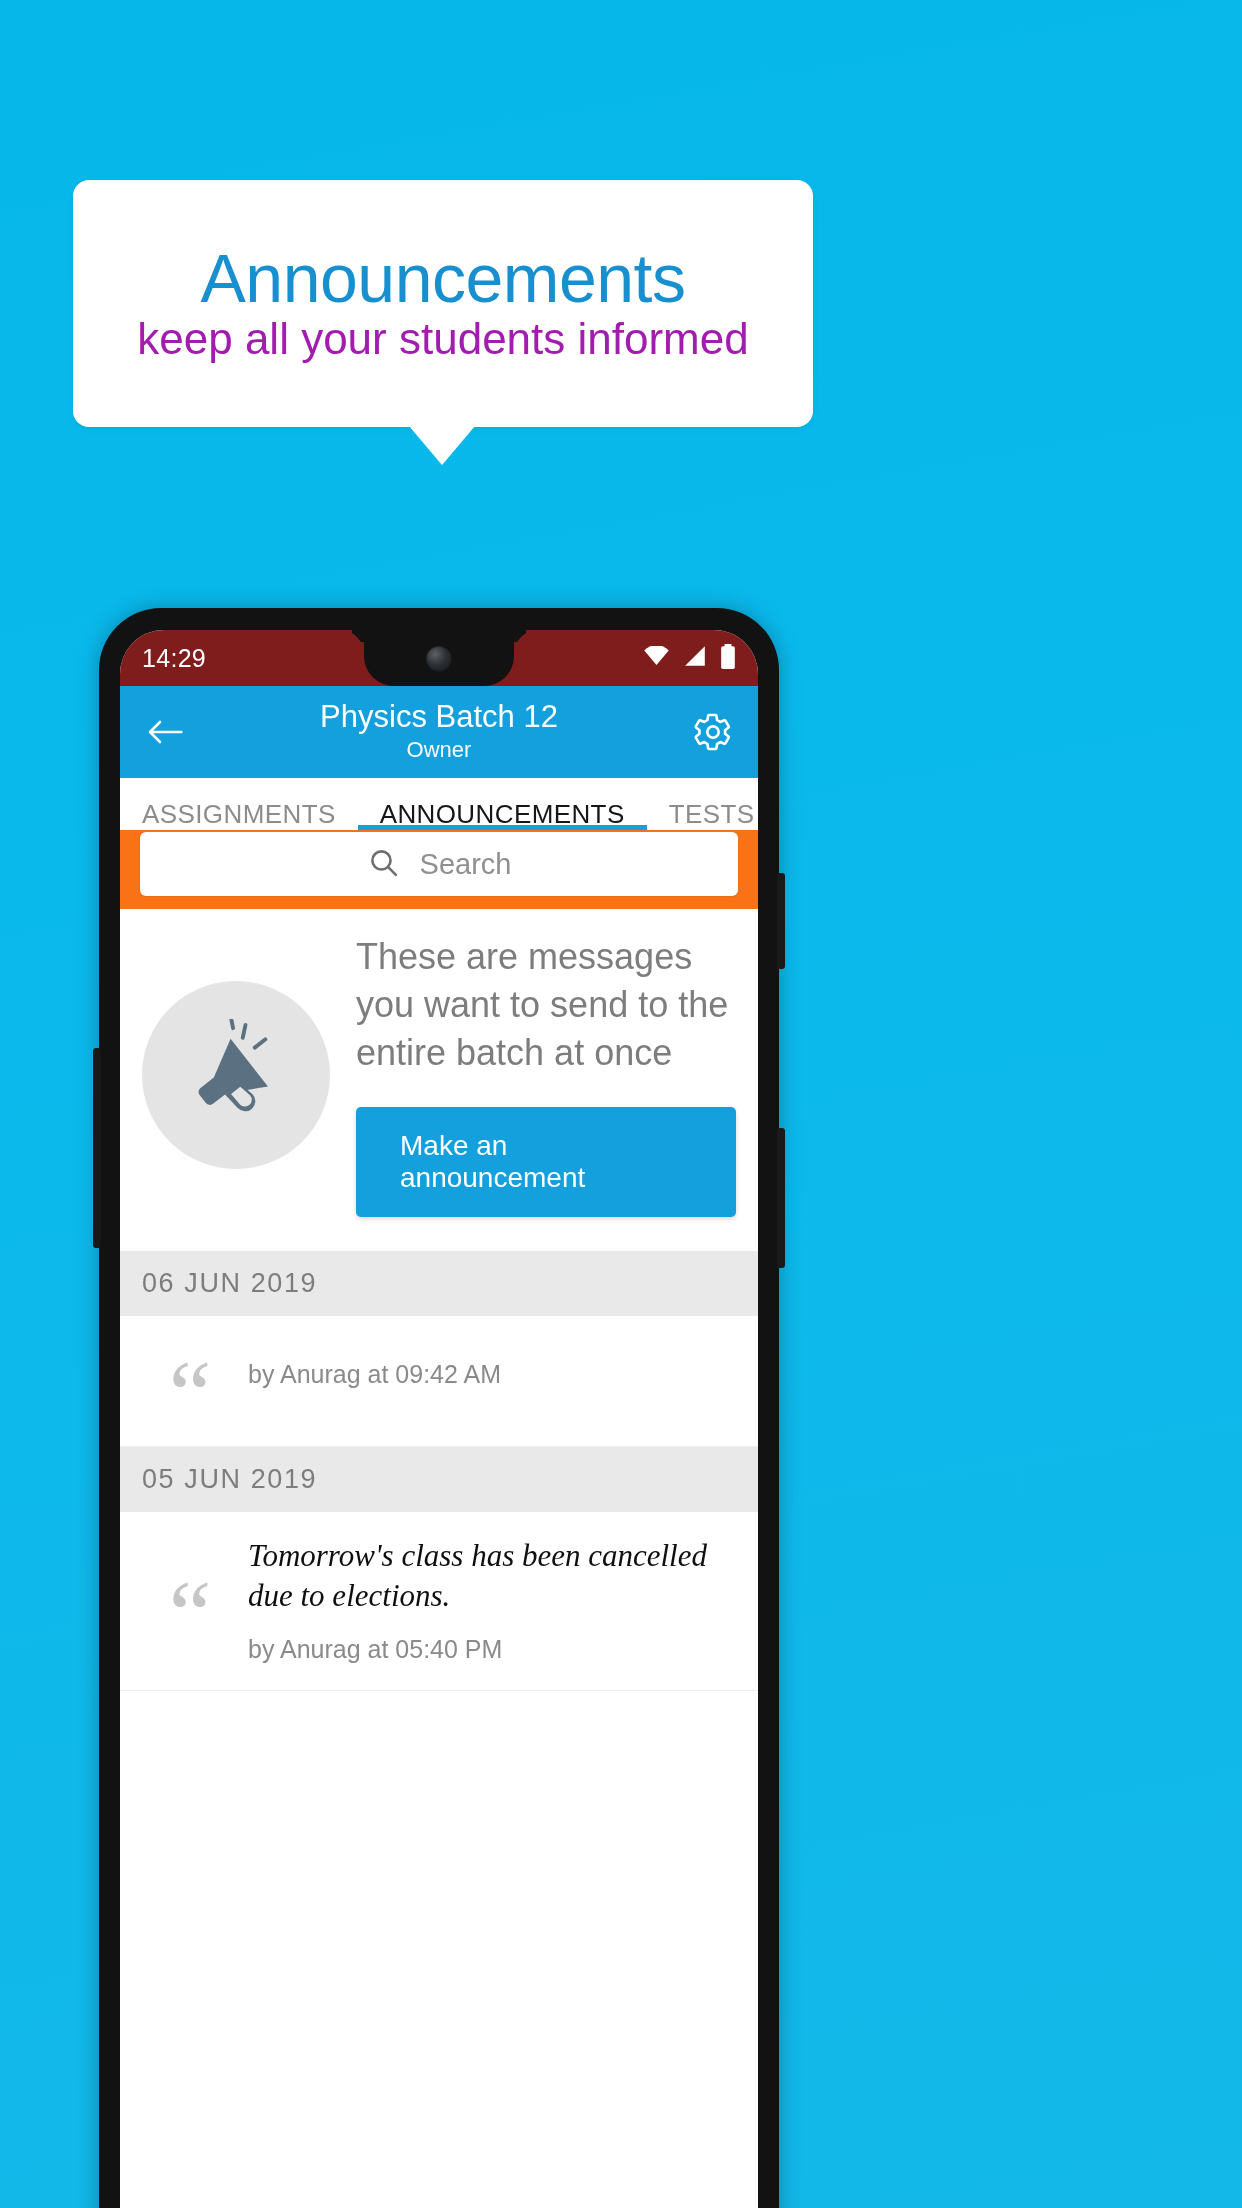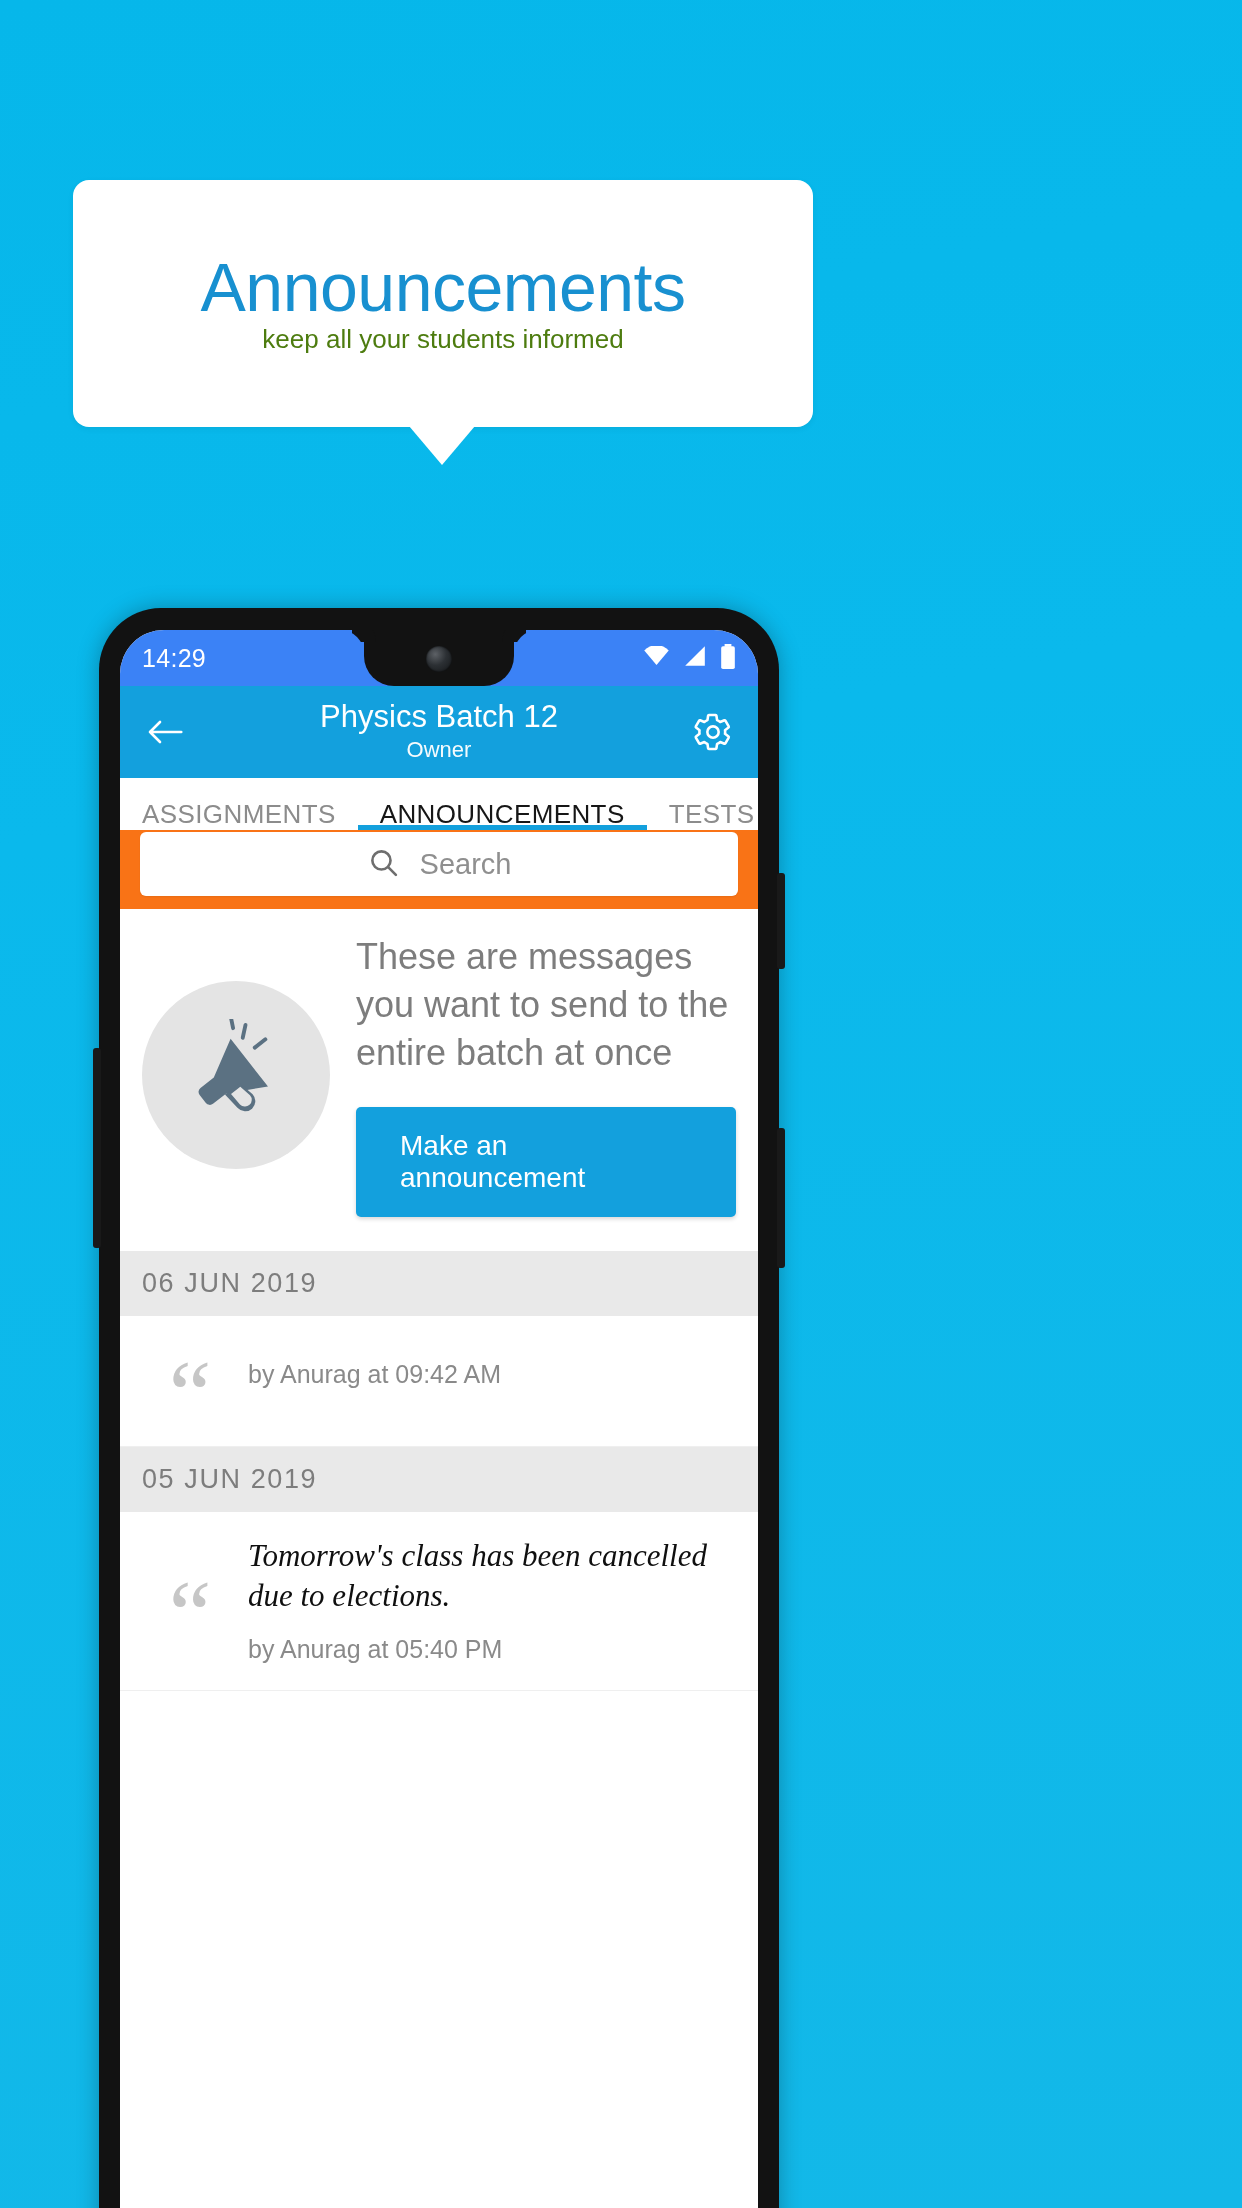--- a/index.html
+++ b/index.html
@@ -25,22 +25,22 @@
     box-shadow:0 2px 6px rgba(0,0,0,0.06);
   }
   .bubble-title {
     font-size:68px;
     color:#1890d0;
     font-weight:400;
     letter-spacing:-0.5px;
     line-height:1.05;
   }
   .bubble-sub {
-    font-size:26px;
-    color:#4d7c0f;
+    font-size:44px;
+    color:#a21caf;
     font-weight:400;
   }
   .bubble-tail {
     position:absolute;
     left:409px; top:426px;
     width:0; height:0;
     border-left:33px solid transparent;
     border-right:33px solid transparent;
     border-top:39px solid #ffffff;
   }
@@ -87,21 +87,21 @@
     width:26px; height:26px; border-radius:50%;
     background:radial-gradient(circle at 36% 32%, #5d6166 0%, #2c3034 45%, #141618 100%);
     box-shadow:inset 0 0 2px #000;
     z-index:9;
   }
 
   
   .statusbar {
     position:relative;
     height:56px;
-    background:#3b82f6;
+    background:#7f1d1d;
     display:flex;
     align-items:center;
     padding:0 22px;
     color:#ffffff;
   }
   .status-time { font-size:25px; font-weight:500; letter-spacing:0.3px; }
   .status-icons { margin-left:auto; display:flex; align-items:center; gap:13px; }
 
   
   .appbar {

